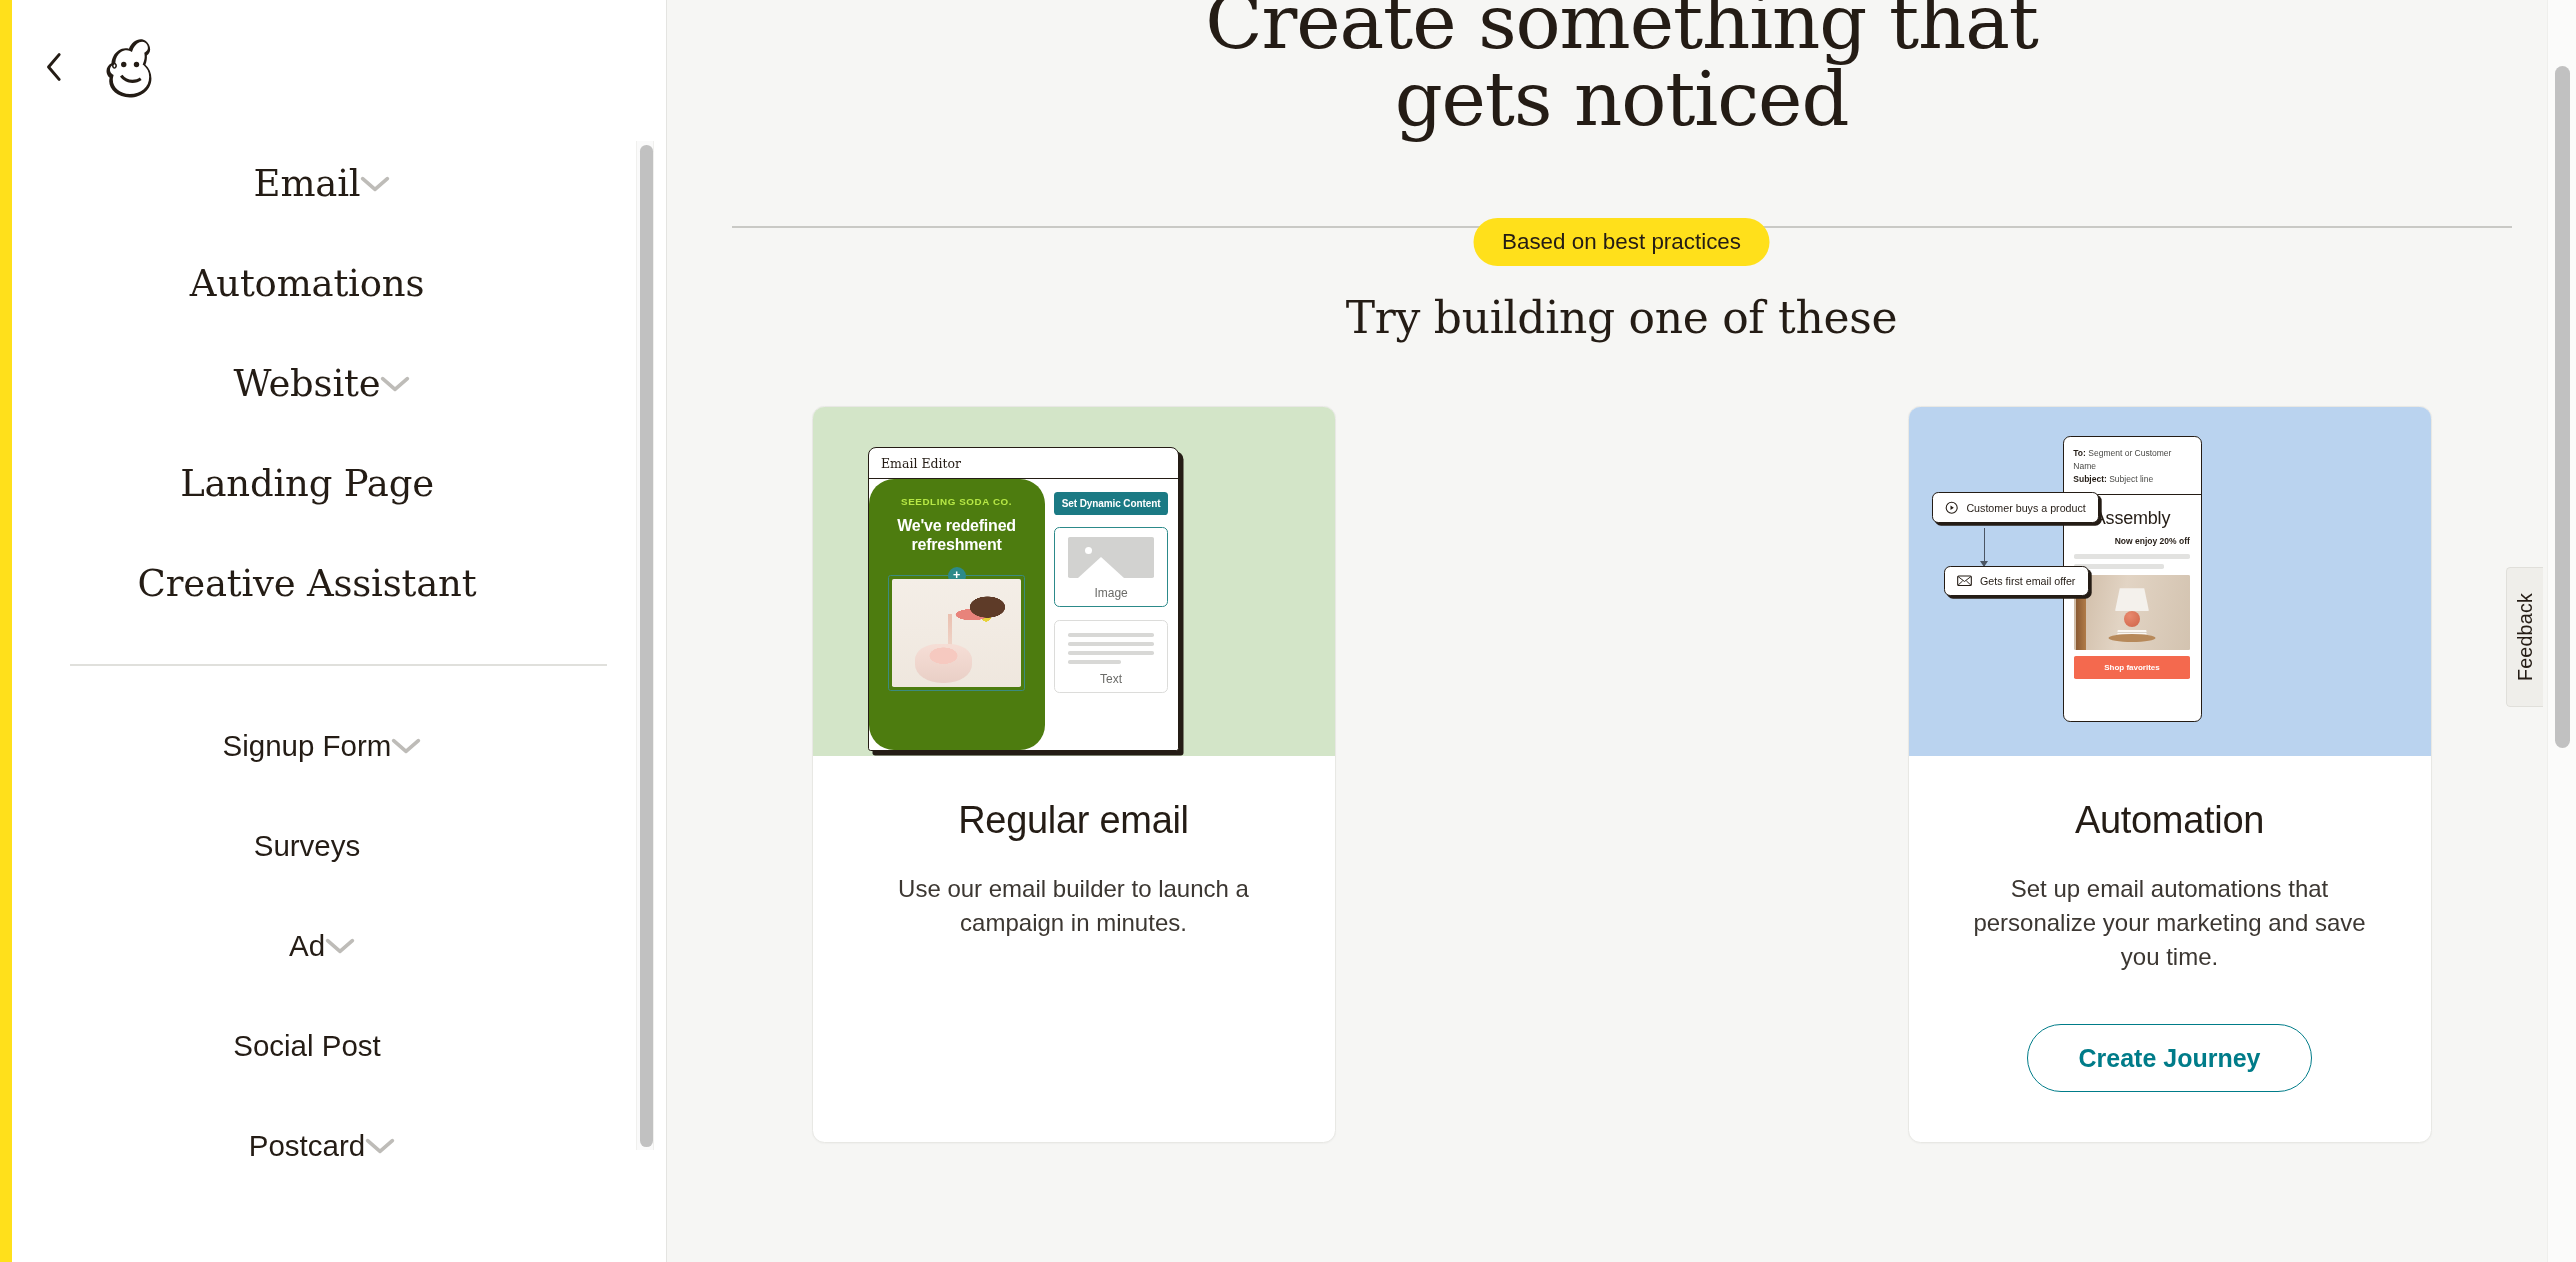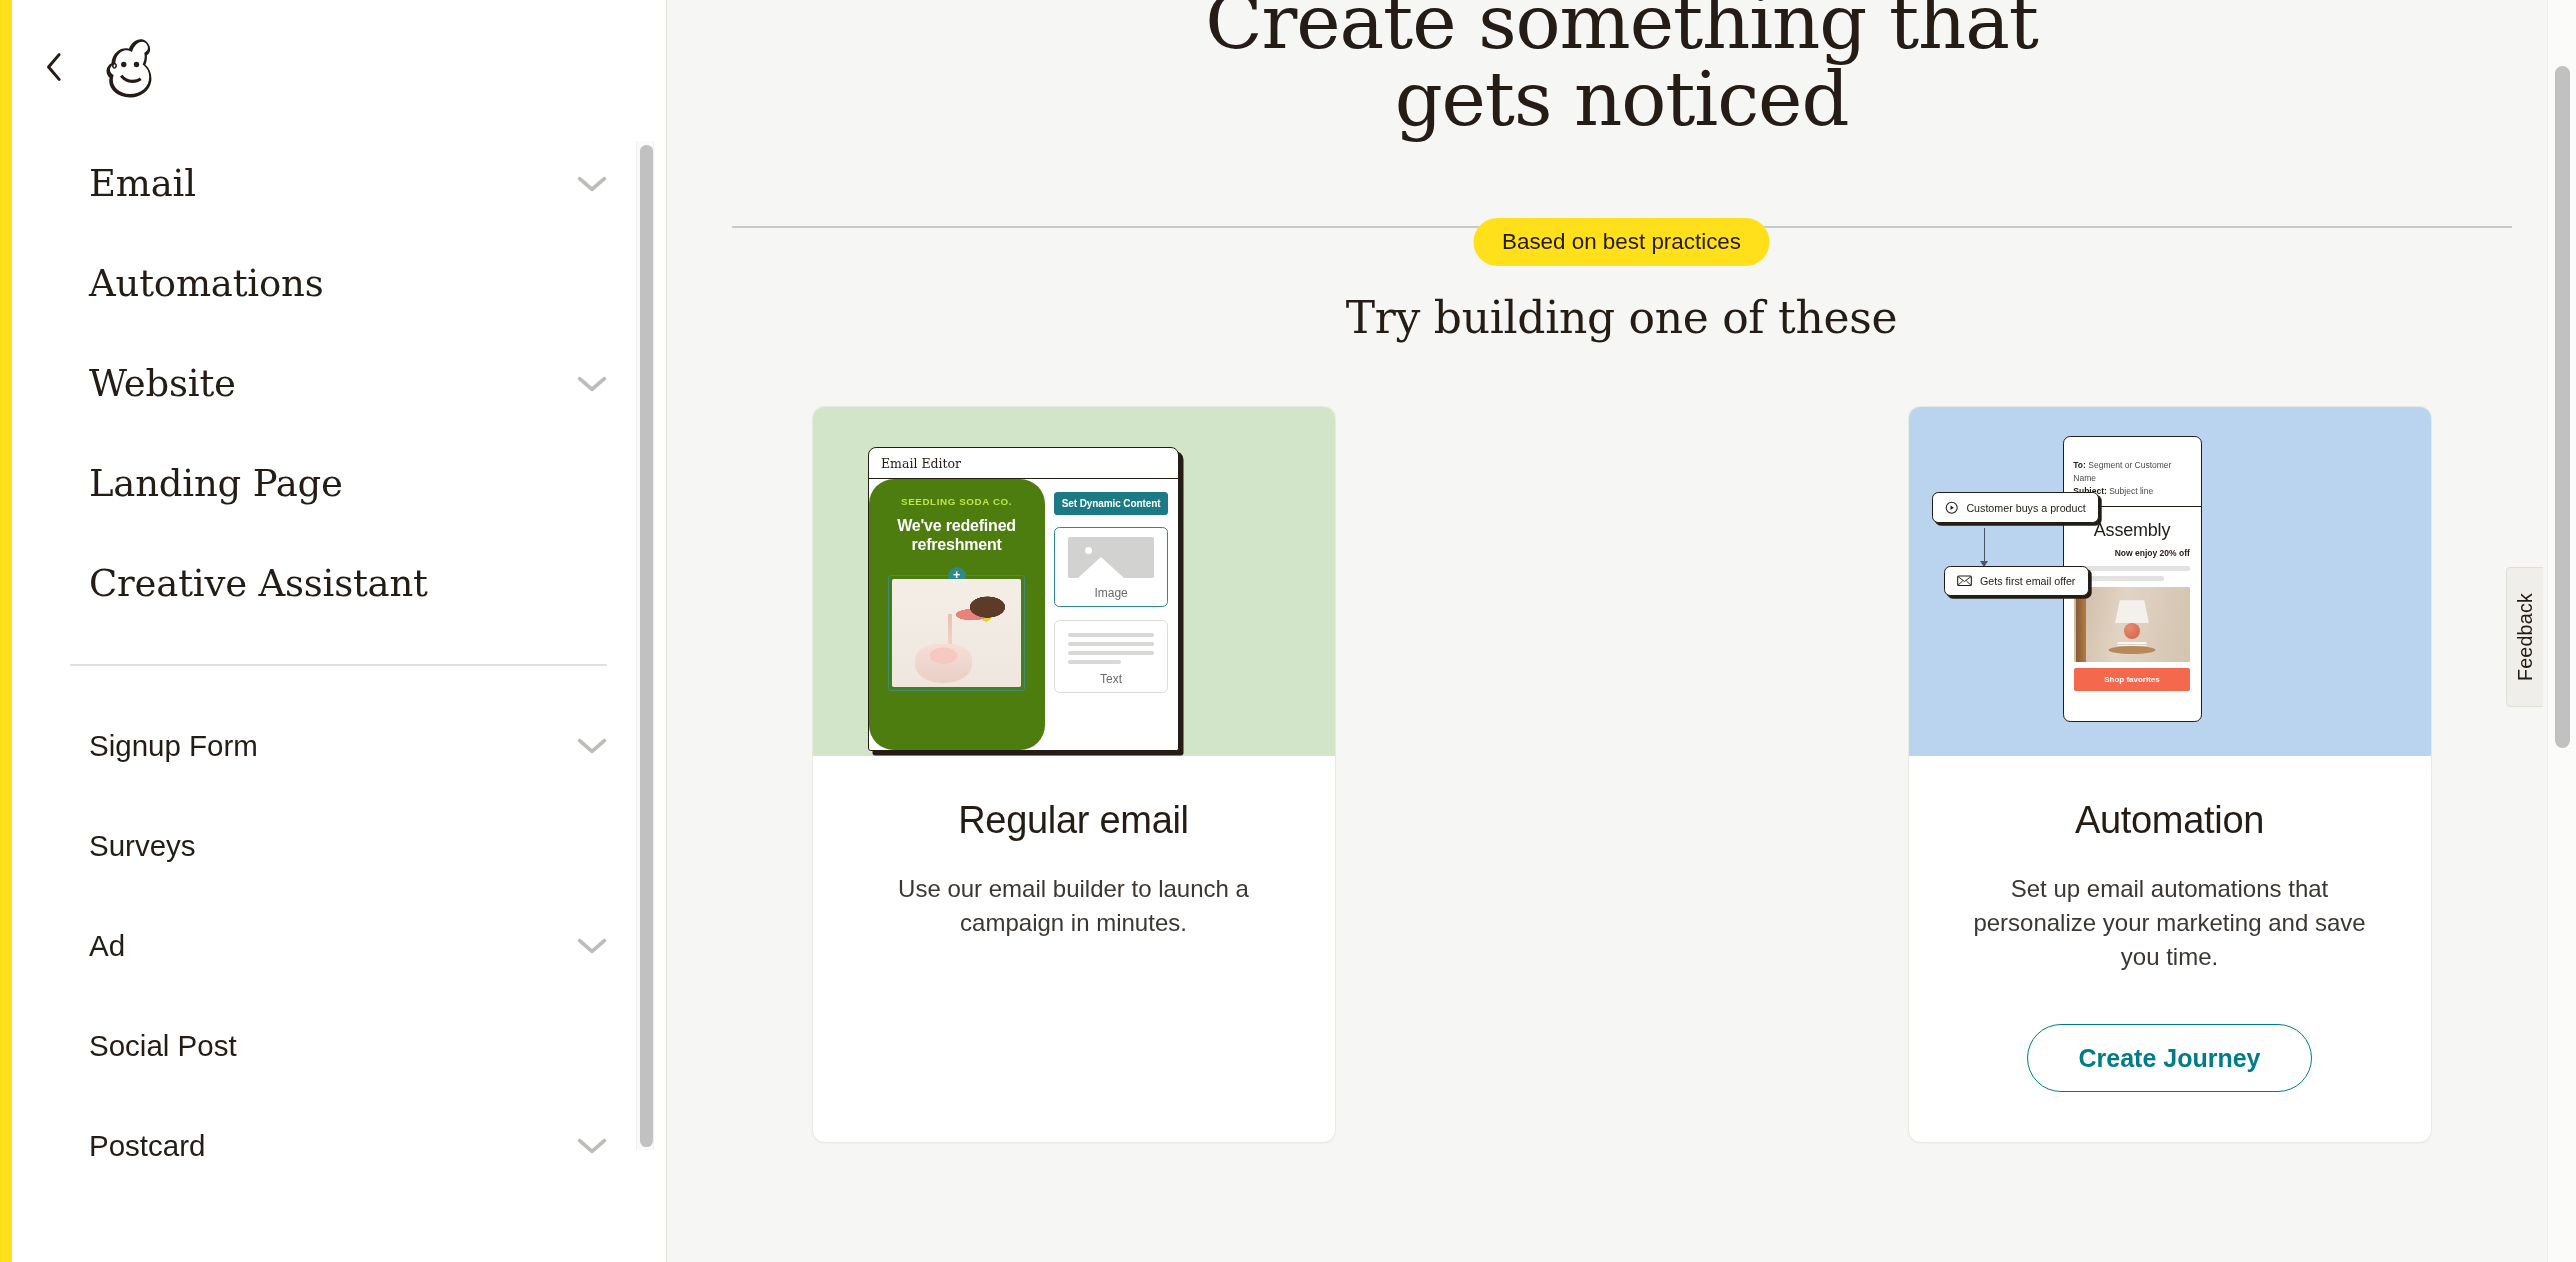--- a/index.html
+++ b/index.html
@@ -60,22 +60,22 @@
     display: flex; align-items: center; justify-content: center;
   }
   .brand-logo svg { display: block; }
 
   .nav-section { padding: 0 0 0 0; }
 
   .nav-item {
     position: relative;
     display: flex;
     align-items: center;
-    justify-content: space-between;
-    padding: 0 59px 0 89px;
+    justify-content: center;
+    padding: 0 59px 0 37px;
     height: 100px;
     cursor: pointer;
     user-select: none;
   }
 
   .nav-item .label {
     font-family: "DejaVu Serif", "Liberation Serif", serif;
     font-size: 37px;
     line-height: 1.1;
     color: #241C15;
@@ -417,21 +417,20 @@
     border: 1.3px solid #241C15;
     border-radius: 7.2px;
     overflow: hidden;
   }
   .au-meta {
     padding: 9.8px 9.8px 8px;
     border-bottom: 1.3px solid #241C15;
     font-size: 8.5px;
     line-height: 1.55;
     color: #4A4A47;
-    margin-top: 12px;
   }
   .au-meta b { color: #241C15; }
   .au-content { padding: 12.5px 10.7px 0; text-align: center; }
   .au-brand {
     font-size: 18px;
     color: #241C15;
     letter-spacing: -0.2px;
     margin-bottom: 7.2px;
   }
   .au-sub {

